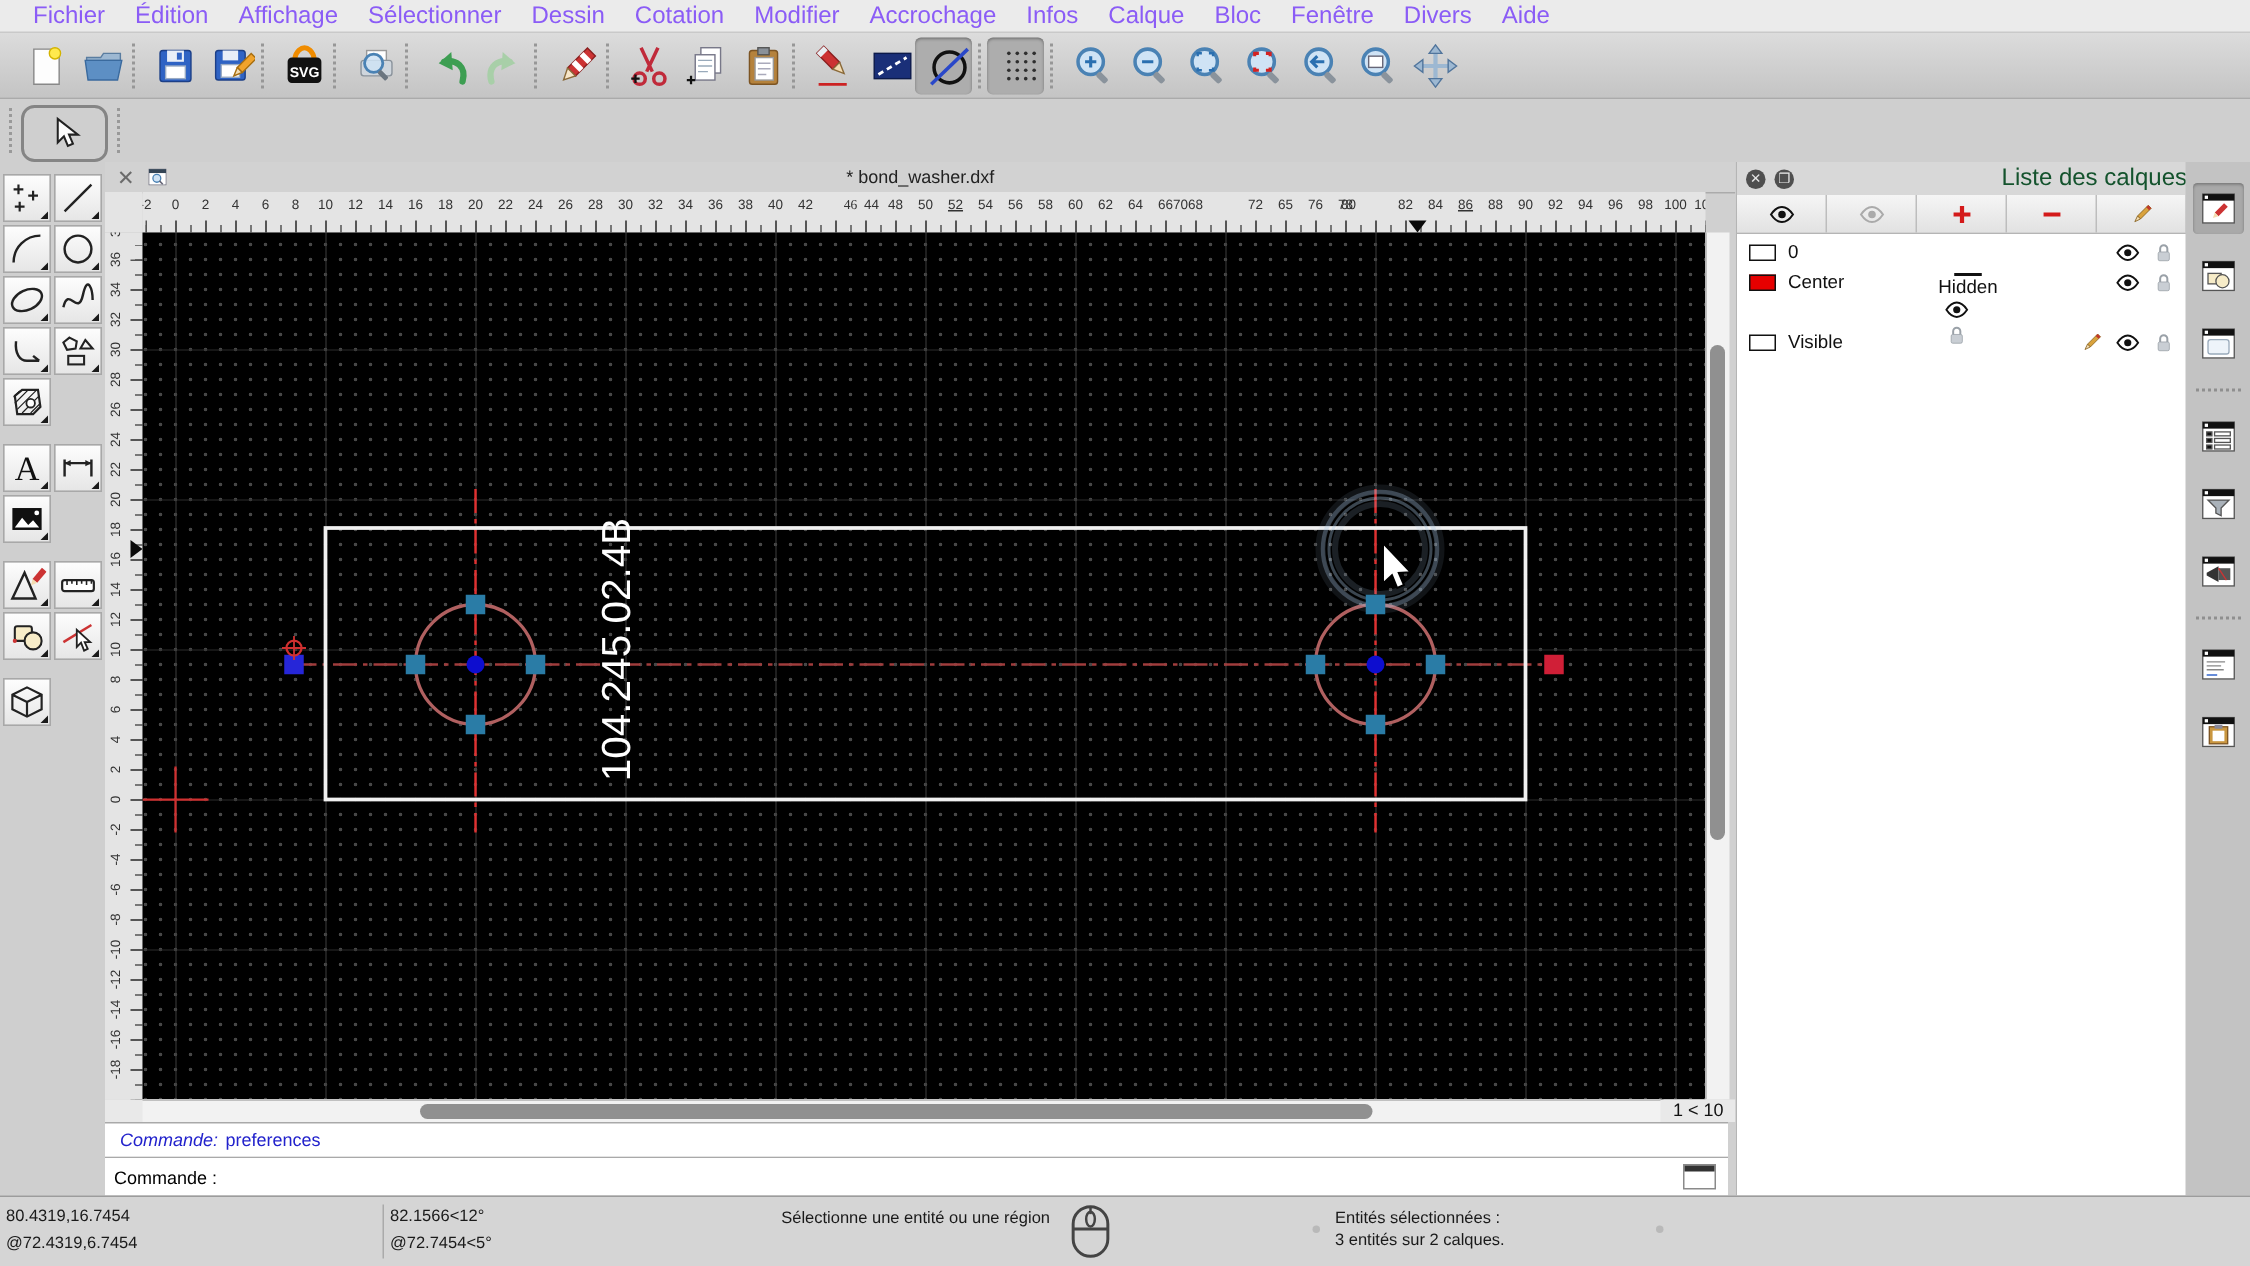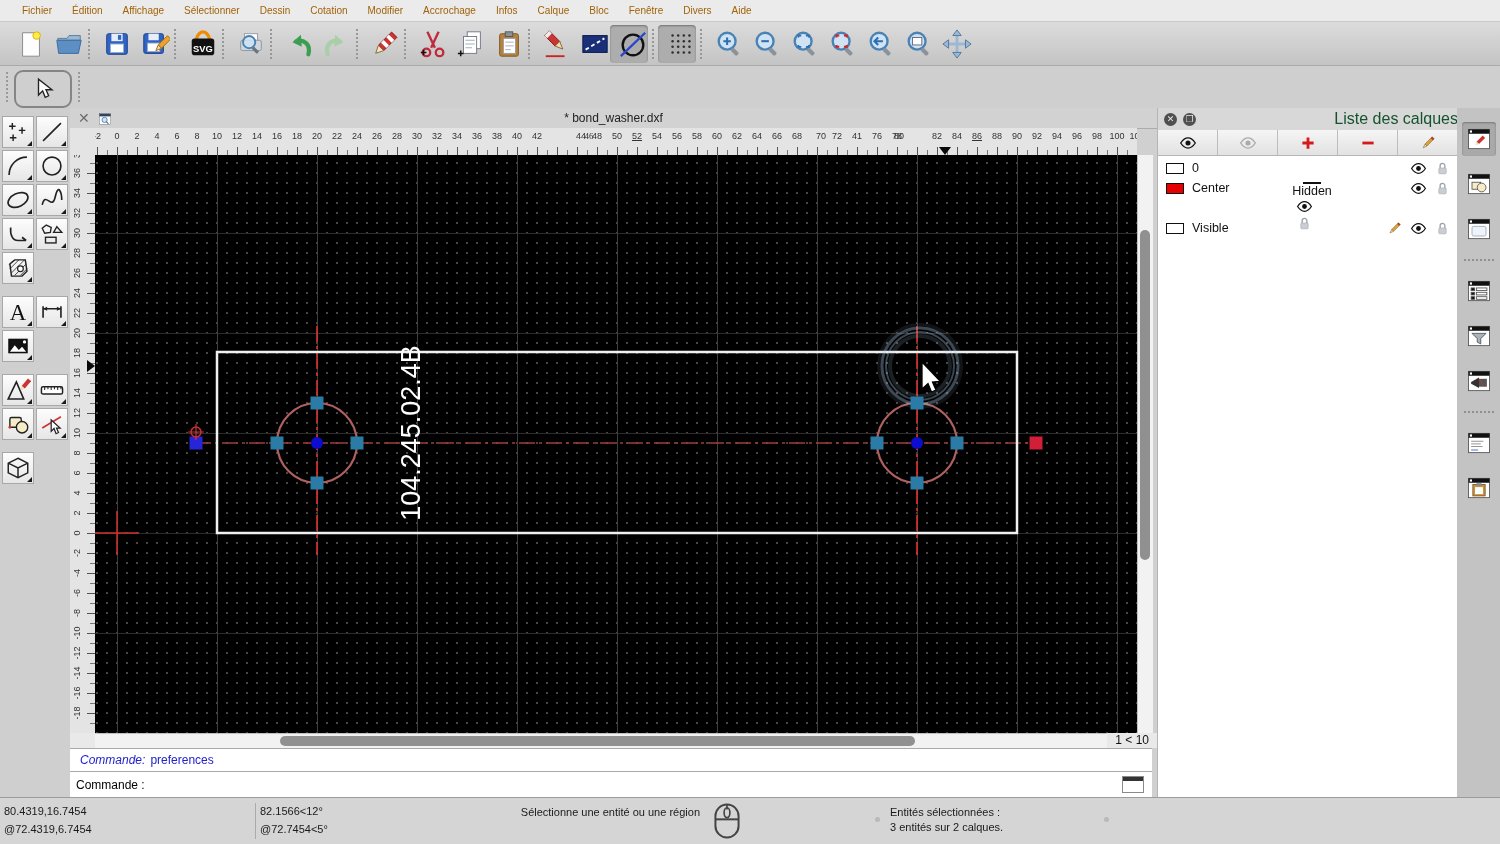--- a/index.html
+++ b/index.html
@@ -3,21 +3,21 @@
 <meta charset="utf-8">
 <style>
   html,body{margin:0;padding:0}
   body{width:1500px;height:844px;position:relative;overflow:hidden;
        font-family:"Liberation Sans",sans-serif;background:#d6d6d6;
        -webkit-font-smoothing:antialiased}
   .abs{position:absolute}
   
   #menubar{left:0;top:0;width:1500px;height:22px;background:#ebebeb;border-bottom:1px solid #c9c9c9;
            display:flex;align-items:center;padding-left:12px;box-sizing:border-box}
-  .menu-item{font-size:10px;color:#a16207;padding:0 10px;white-space:nowrap}
+  .menu-item{font-size:16px;color:#8b5cf6;padding:0 10px;white-space:nowrap}
   
   #toolbar{left:0;top:22px;width:1500px;height:44px;background:linear-gradient(#dcdcdc,#c4c4c4);
            display:flex;align-items:center;padding-left:8px;box-sizing:border-box;border-bottom:1px solid #aaa}
   .tb-btn{width:38px;height:38px;display:flex;align-items:center;justify-content:flex-end;border-radius:4px}
   .tb-btn svg{width:30px;height:30px}
   .tb-btn.pressed{background:#adadad;box-shadow:inset 0 1px 2px rgba(0,0,0,.35)}
   .tb-sep{width:0;height:30px;border-left:2px dotted #979797;margin:0 4px}
   
   #selectbar{left:0;top:66px;width:1500px;height:42px;background:#cfcfcf}
   #select-arrow-btn{position:absolute;left:14px;top:4px;width:54px;height:34px;border:2px solid #858585;
@@ -601,35 +601,35 @@
       <span class="rt-label" style="left: 282px;">26</span>
       <span class="rt-label" style="left: 302px;">28</span>
       <span class="rt-label" style="left: 322px;">30</span>
       <span class="rt-label" style="left: 342px;">32</span>
       <span class="rt-label" style="left: 362px;">34</span>
       <span class="rt-label" style="left: 382px;">36</span>
       <span class="rt-label" style="left: 402px;">38</span>
       <span class="rt-label" style="left: 422px;">40</span>
       <span class="rt-label" style="left: 442px;">42</span>
       <span class="rt-label" style="left: 486px;">44</span>
-      <span class="rt-label" style="left: 494px; font-family: Liberation Serif, serif;">46</span>
+      <span class="rt-label" style="left: 472px; font-family: Liberation Serif, serif;">46</span>
       <span class="rt-label" style="left: 502px;">48</span>
       <span class="rt-label" style="left: 522px;">50</span>
       <span class="rt-label" style="left: 542px; text-decoration: underline;">52</span>
       <span class="rt-label" style="left: 562px;">54</span>
       <span class="rt-label" style="left: 582px;">56</span>
       <span class="rt-label" style="left: 602px;">58</span>
       <span class="rt-label" style="left: 622px;">60</span>
       <span class="rt-label" style="left: 642px;">62</span>
       <span class="rt-label" style="left: 662px;">64</span>
       <span class="rt-label" style="left: 682px;">66</span>
       <span class="rt-label" style="left: 702px;">68</span>
-      <span class="rt-label" style="left: 726px;">70</span>
+      <span class="rt-label" style="left: 692px;">70</span>
       <span class="rt-label" style="left: 742px;">72</span>
-      <span class="rt-label" style="left: 762px;">41</span>
+      <span class="rt-label" style="left: 762px;">65</span>
       <span class="rt-label" style="left: 782px;">76</span>
       <span class="rt-label" style="left: 802px;">78</span>
       <span class="rt-label" style="left: 804px;">80</span>
       <span class="rt-label" style="left: 842px;">82</span>
       <span class="rt-label" style="left: 862px;">84</span>
       <span class="rt-label" style="left: 882px; text-decoration: underline;">86</span>
       <span class="rt-label" style="left: 902px;">88</span>
       <span class="rt-label" style="left: 922px;">90</span>
       <span class="rt-label" style="left: 942px;">92</span>
       <span class="rt-label" style="left: 962px;">94</span>

